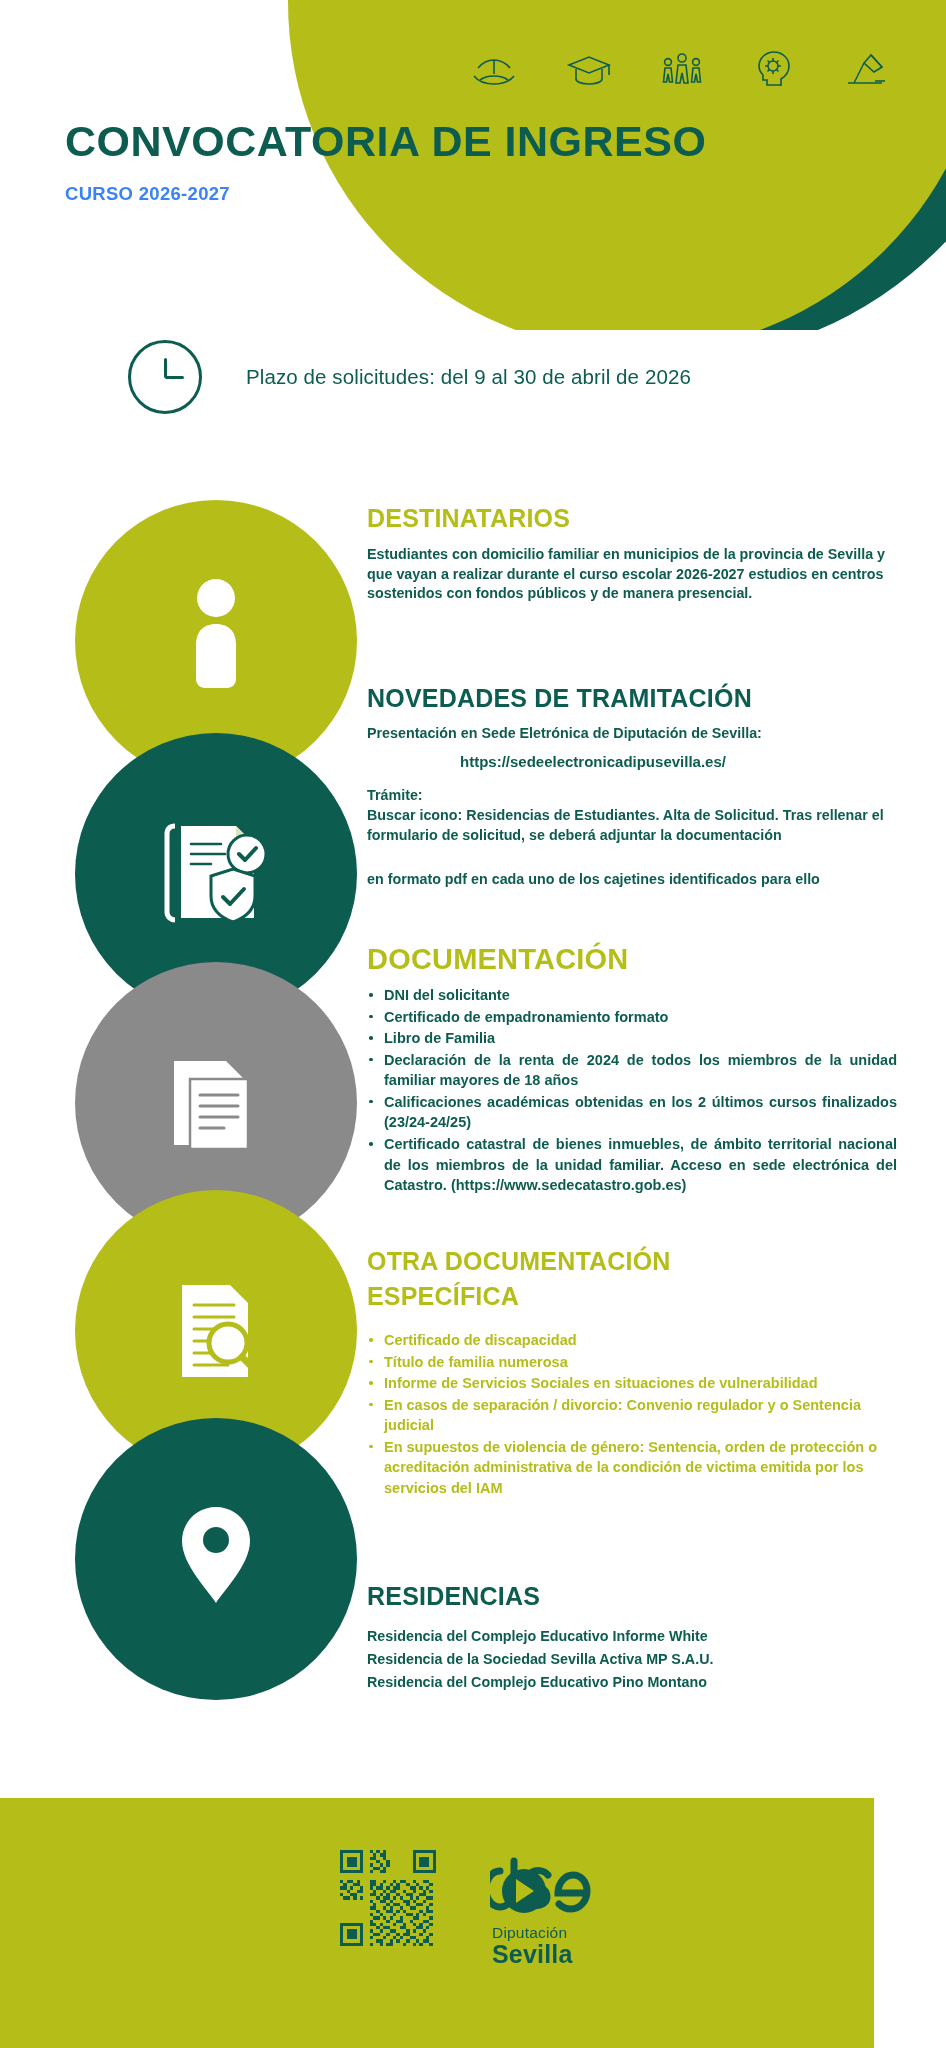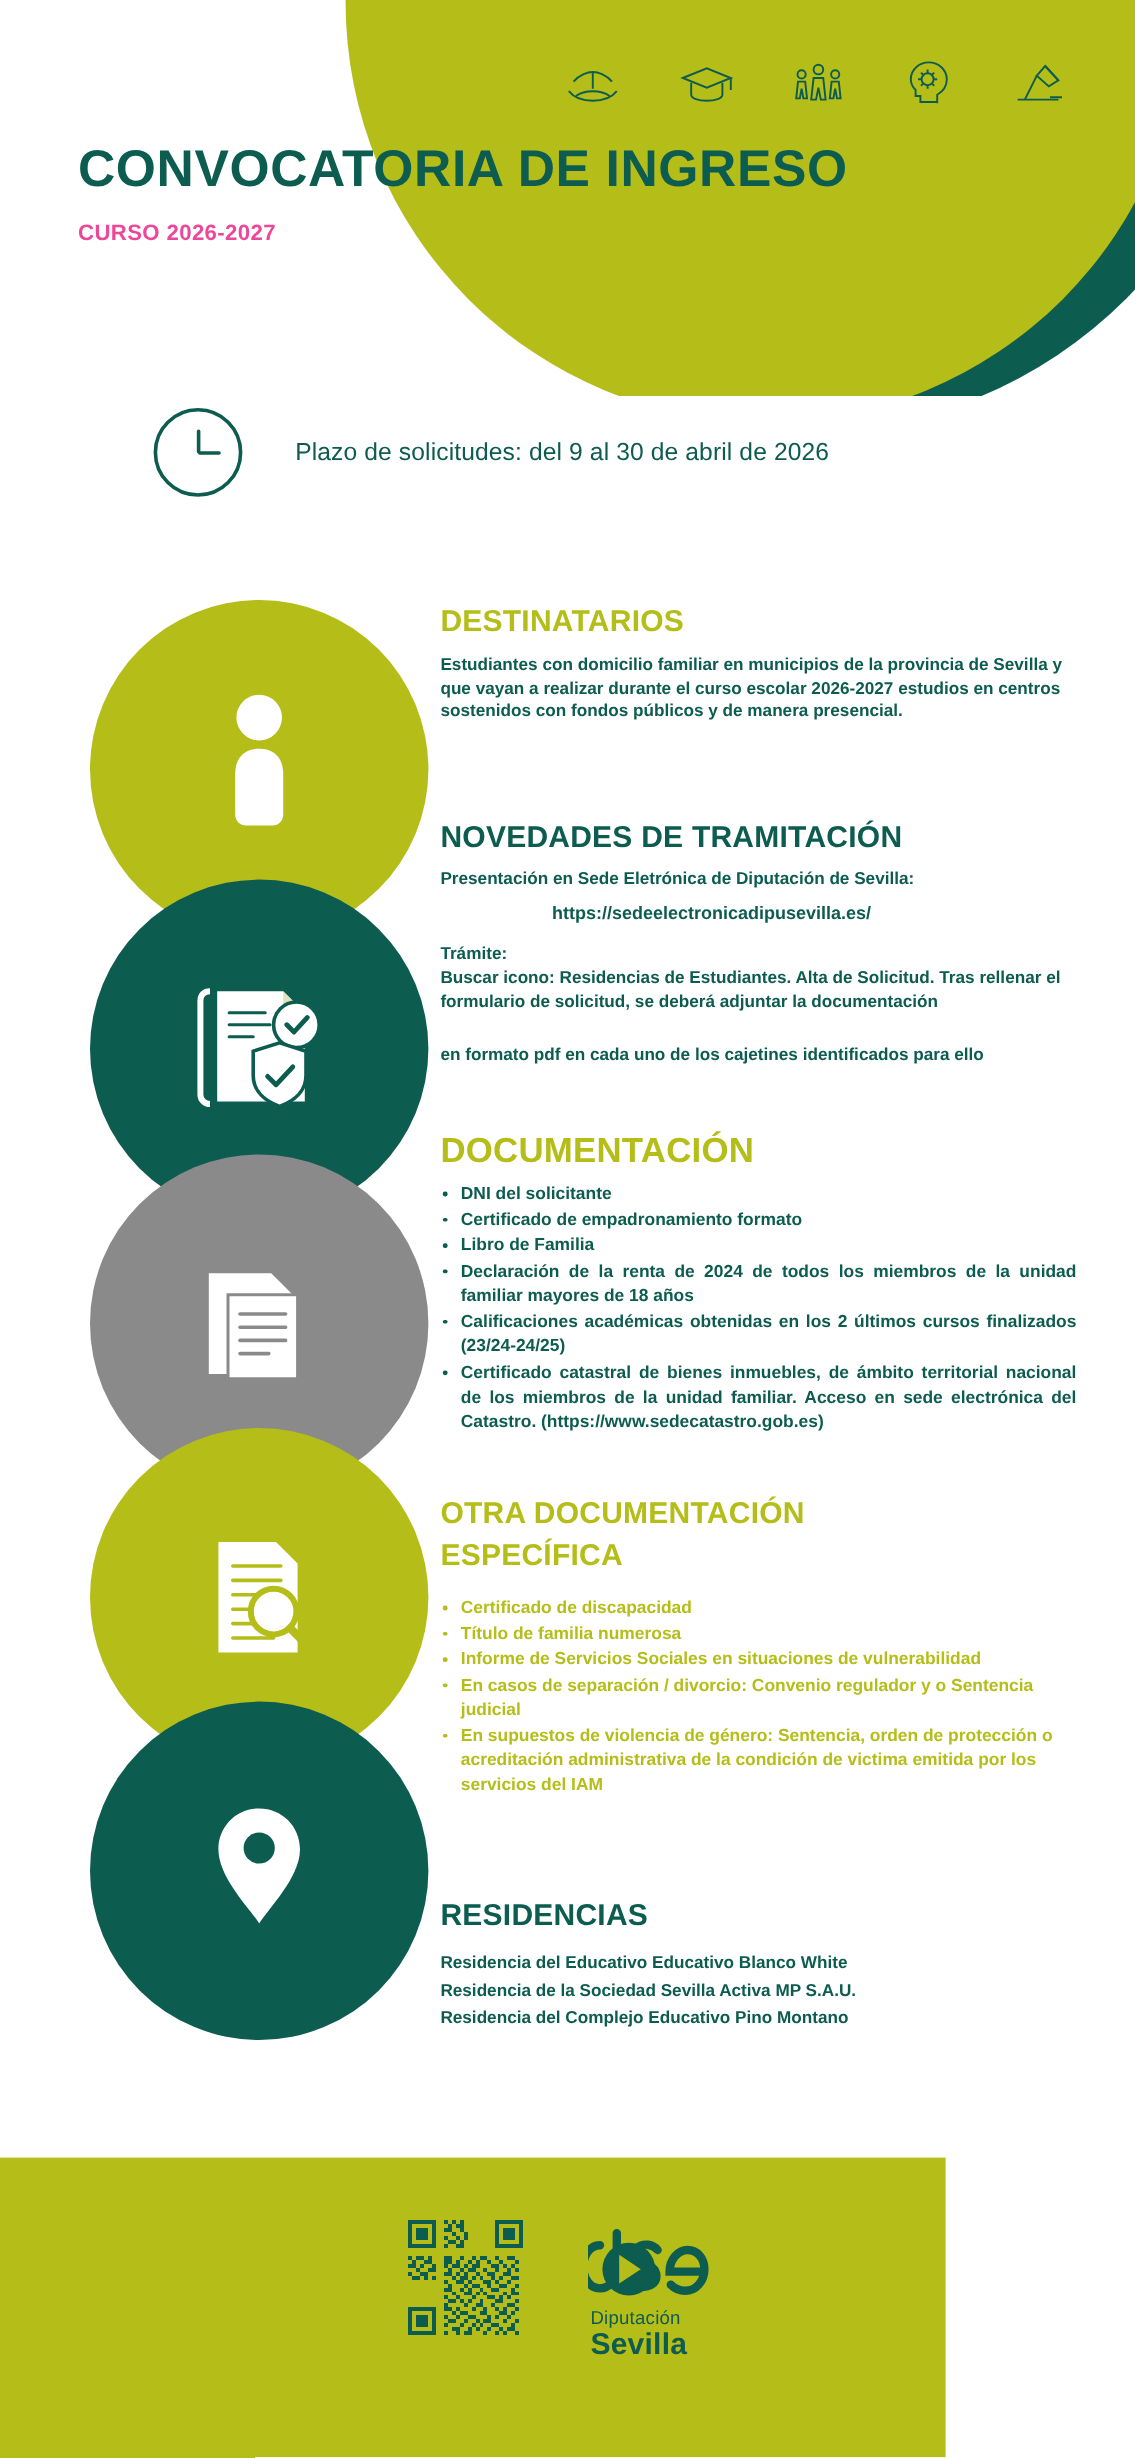--- a/index.html
+++ b/index.html
@@ -62,21 +62,21 @@
     font-size: 20px;
     font-weight: bold;
     letter-spacing: 10.5px;
     color: #0d5c50;
   }
   .title-course {
     margin-top: 20px;
     font-size: 18.5px;
     font-weight: bold;
     letter-spacing: 0.3px;
-    color: #ec4899;
+    color: #3b82f6;
   }
 
   
   .deadline {
     position: absolute;
     top: 340px; left: 128px;
     display: flex; align-items: center;
   }
   .clock-circle {
     width: 74px; height: 74px;
@@ -140,21 +140,21 @@
     width: 3.5px; height: 3.5px;
     border-radius: 50%;
     background: currentColor;
   }
   .just { text-align: justify; }
 
   
   .footer {
     position: absolute;
     left: 0; top: 1798px;
-    width: 788px; height: 250px;
+    width: 874px; height: 250px;
     background: #b5bd18;
   }
   .qr {
     position: absolute;
     left: 340px; top: 52px;
     width: 96px; height: 96px;
   }
   .logo {
     position: absolute;
     left: 490px; top: 44px;
@@ -312,21 +312,21 @@
   <ul class="bullets sec-body b-olive" style="left:367px; top:1330px; width:530px; font-size:14.5px; line-height:1.42;">
     <li>Certificado de discapacidad</li>
     <li>Título de familia numerosa</li>
     <li>Informe de Servicios Sociales en situaciones de vulnerabilidad</li>
     <li>En casos de separación / divorcio: Convenio regulador y o Sentencia judicial</li>
     <li>En supuestos de violencia de género: Sentencia, orden de protección o acreditación administrativa de la condición de victima emitida por los servicios del IAM</li>
   </ul>
 
   <div class="sec-title t-green" style="left:367px; top:1583px; font-size:25px;">RESIDENCIAS</div>
   <div class="sec-body b-green" style="left:367px; top:1625px; width:530px; line-height:1.62;">
-    <div>Residencia del Educativo Educativo Blanco White</div>
+    <div>Residencia del Complejo Educativo Informe White</div>
     <div>Residencia de la Sociedad Sevilla Activa MP S.A.U.</div>
     <div>Residencia del Complejo Educativo Pino Montano</div>
   </div>
 
   <div class="footer">
     <svg class="qr" viewBox="0 0 29 29" shape-rendering="crispEdges">
       <rect width="29" height="29" fill="#b5bd18"></rect>
       <g fill="#0d5c50">
         <rect x="0" y="0" width="7" height="7"></rect>
           <rect x="1" y="1" width="5" height="5" fill="#b5bd18"></rect>

